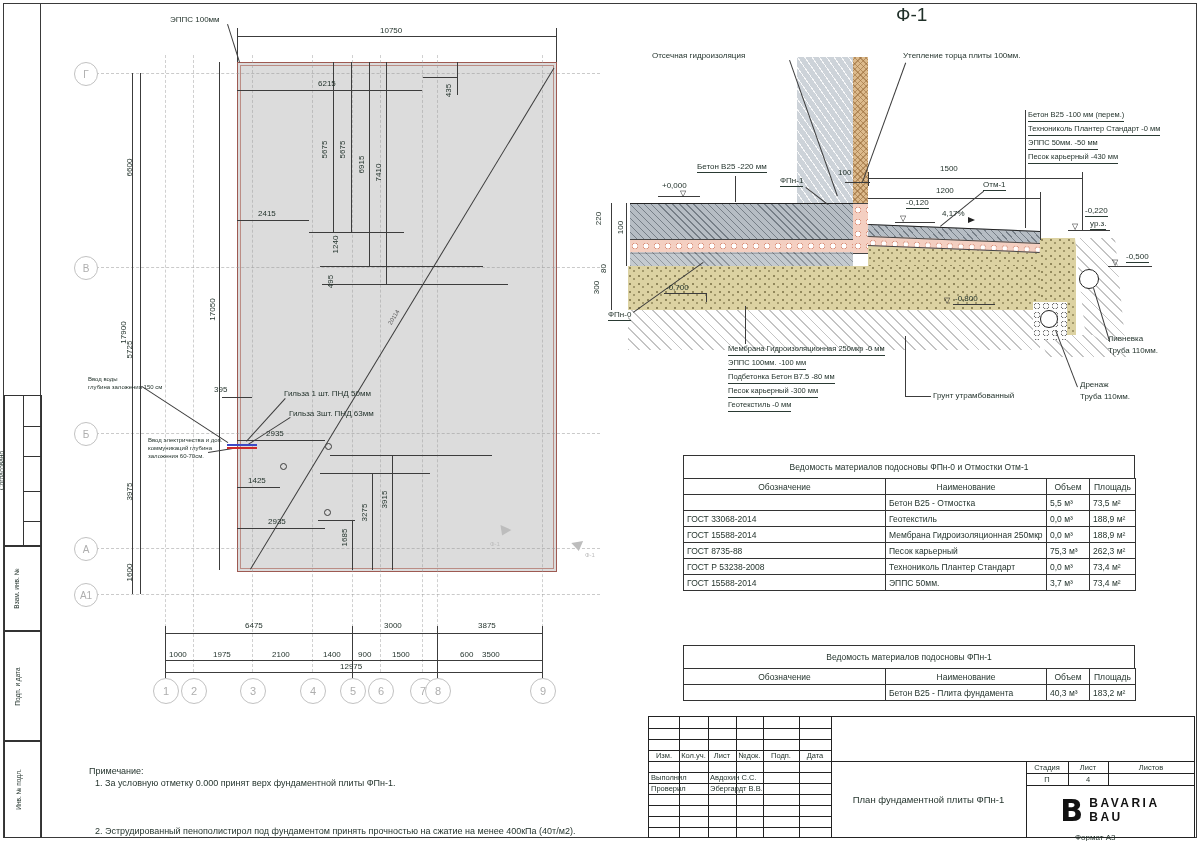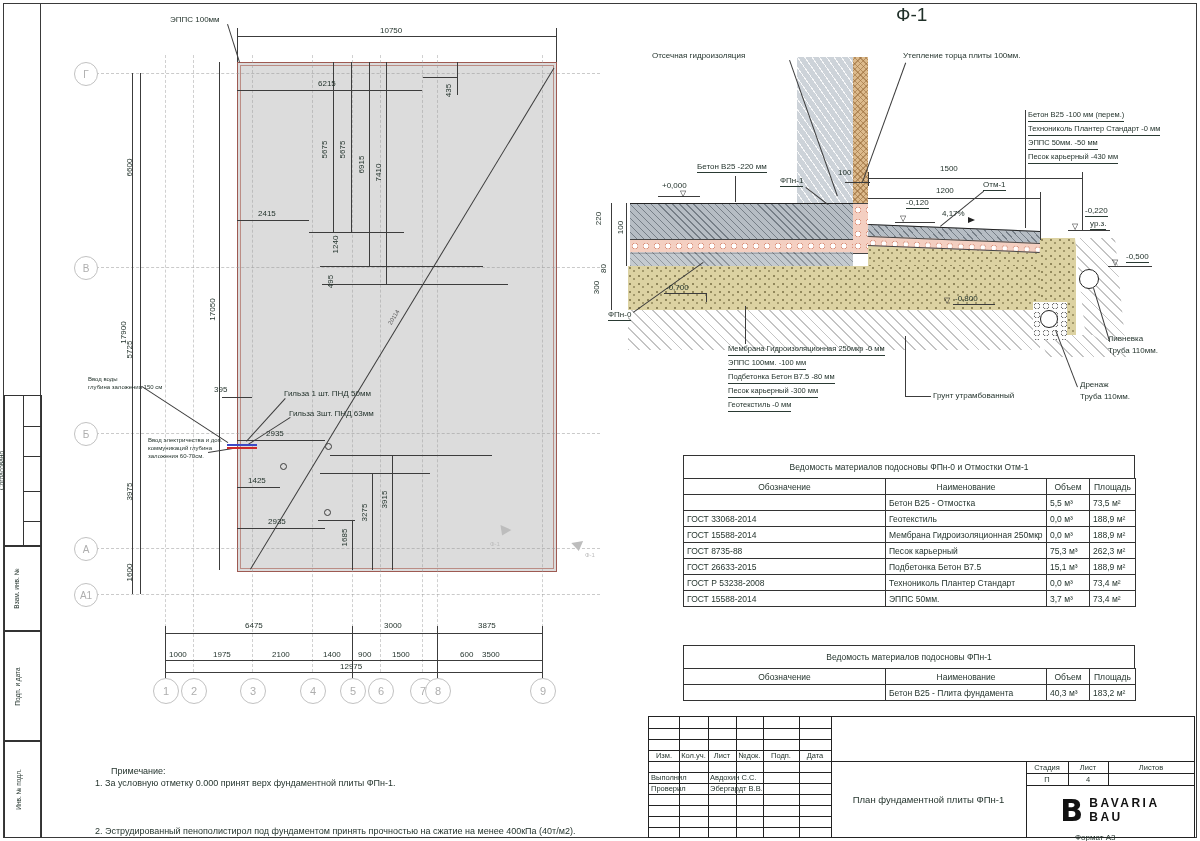--- a/index.html
+++ b/index.html
@@ -378,26 +378,20 @@
           <td>0,0 м³</td>
           <td>188,9 м²</td>
         </tr>
           <tr>
           <td>ГОСТ 8735-88</td>
           <td>Песок карьерный</td>
           <td>75,3 м³</td>
           <td>262,3 м²</td>
         </tr>
           <tr>
-          <td>ГОСТ 26633-2015</td>
-          <td>Подбетонка Бетон В7.5</td>
-          <td>15,1 м³</td>
-          <td>188,9 м²</td>
-        </tr>
-          <tr>
           <td>ГОСТ Р 53238-2008</td>
           <td>Технониколь Плантер Стандарт</td>
           <td>0,0 м³</td>
           <td>73,4 м²</td>
         </tr>
           <tr>
           <td>ГОСТ 15588-2014</td>
           <td>ЭППС 50мм.</td>
           <td>3,7 м³</td>
           <td>73,4 м²</td>
@@ -477,16 +471,16 @@
     <div class="logo">
       <span class="mark">B</span>
       <span>
         <span class="word" style="display:block;">BAVARIA</span>
         <span class="word" style="display:block;">BAU</span>
       </span>
     </div>
   </div>
   <div class="lbl" style="left:1075px;top:833px;font-size:8px;">Формат А3</div>
 
-  <div class="note" style="left:111px;top:766px;">Примечание:</div>
+  <div class="note" style="left:89px;top:766px;">Примечание:</div>
   <div class="note" style="left:95px;top:778px;">1. За условную отметку 0.000 принят верх фундаментной плиты ФПн-1.</div>
   <div class="note" style="left:95px;top:790px;margin-top:36px;">2. Эструдированный пенополистирол под фундаментом принять прочностью на сжатие на менее 400кПа (40т/м2).</div>
 </div>
 
 </body></html>

